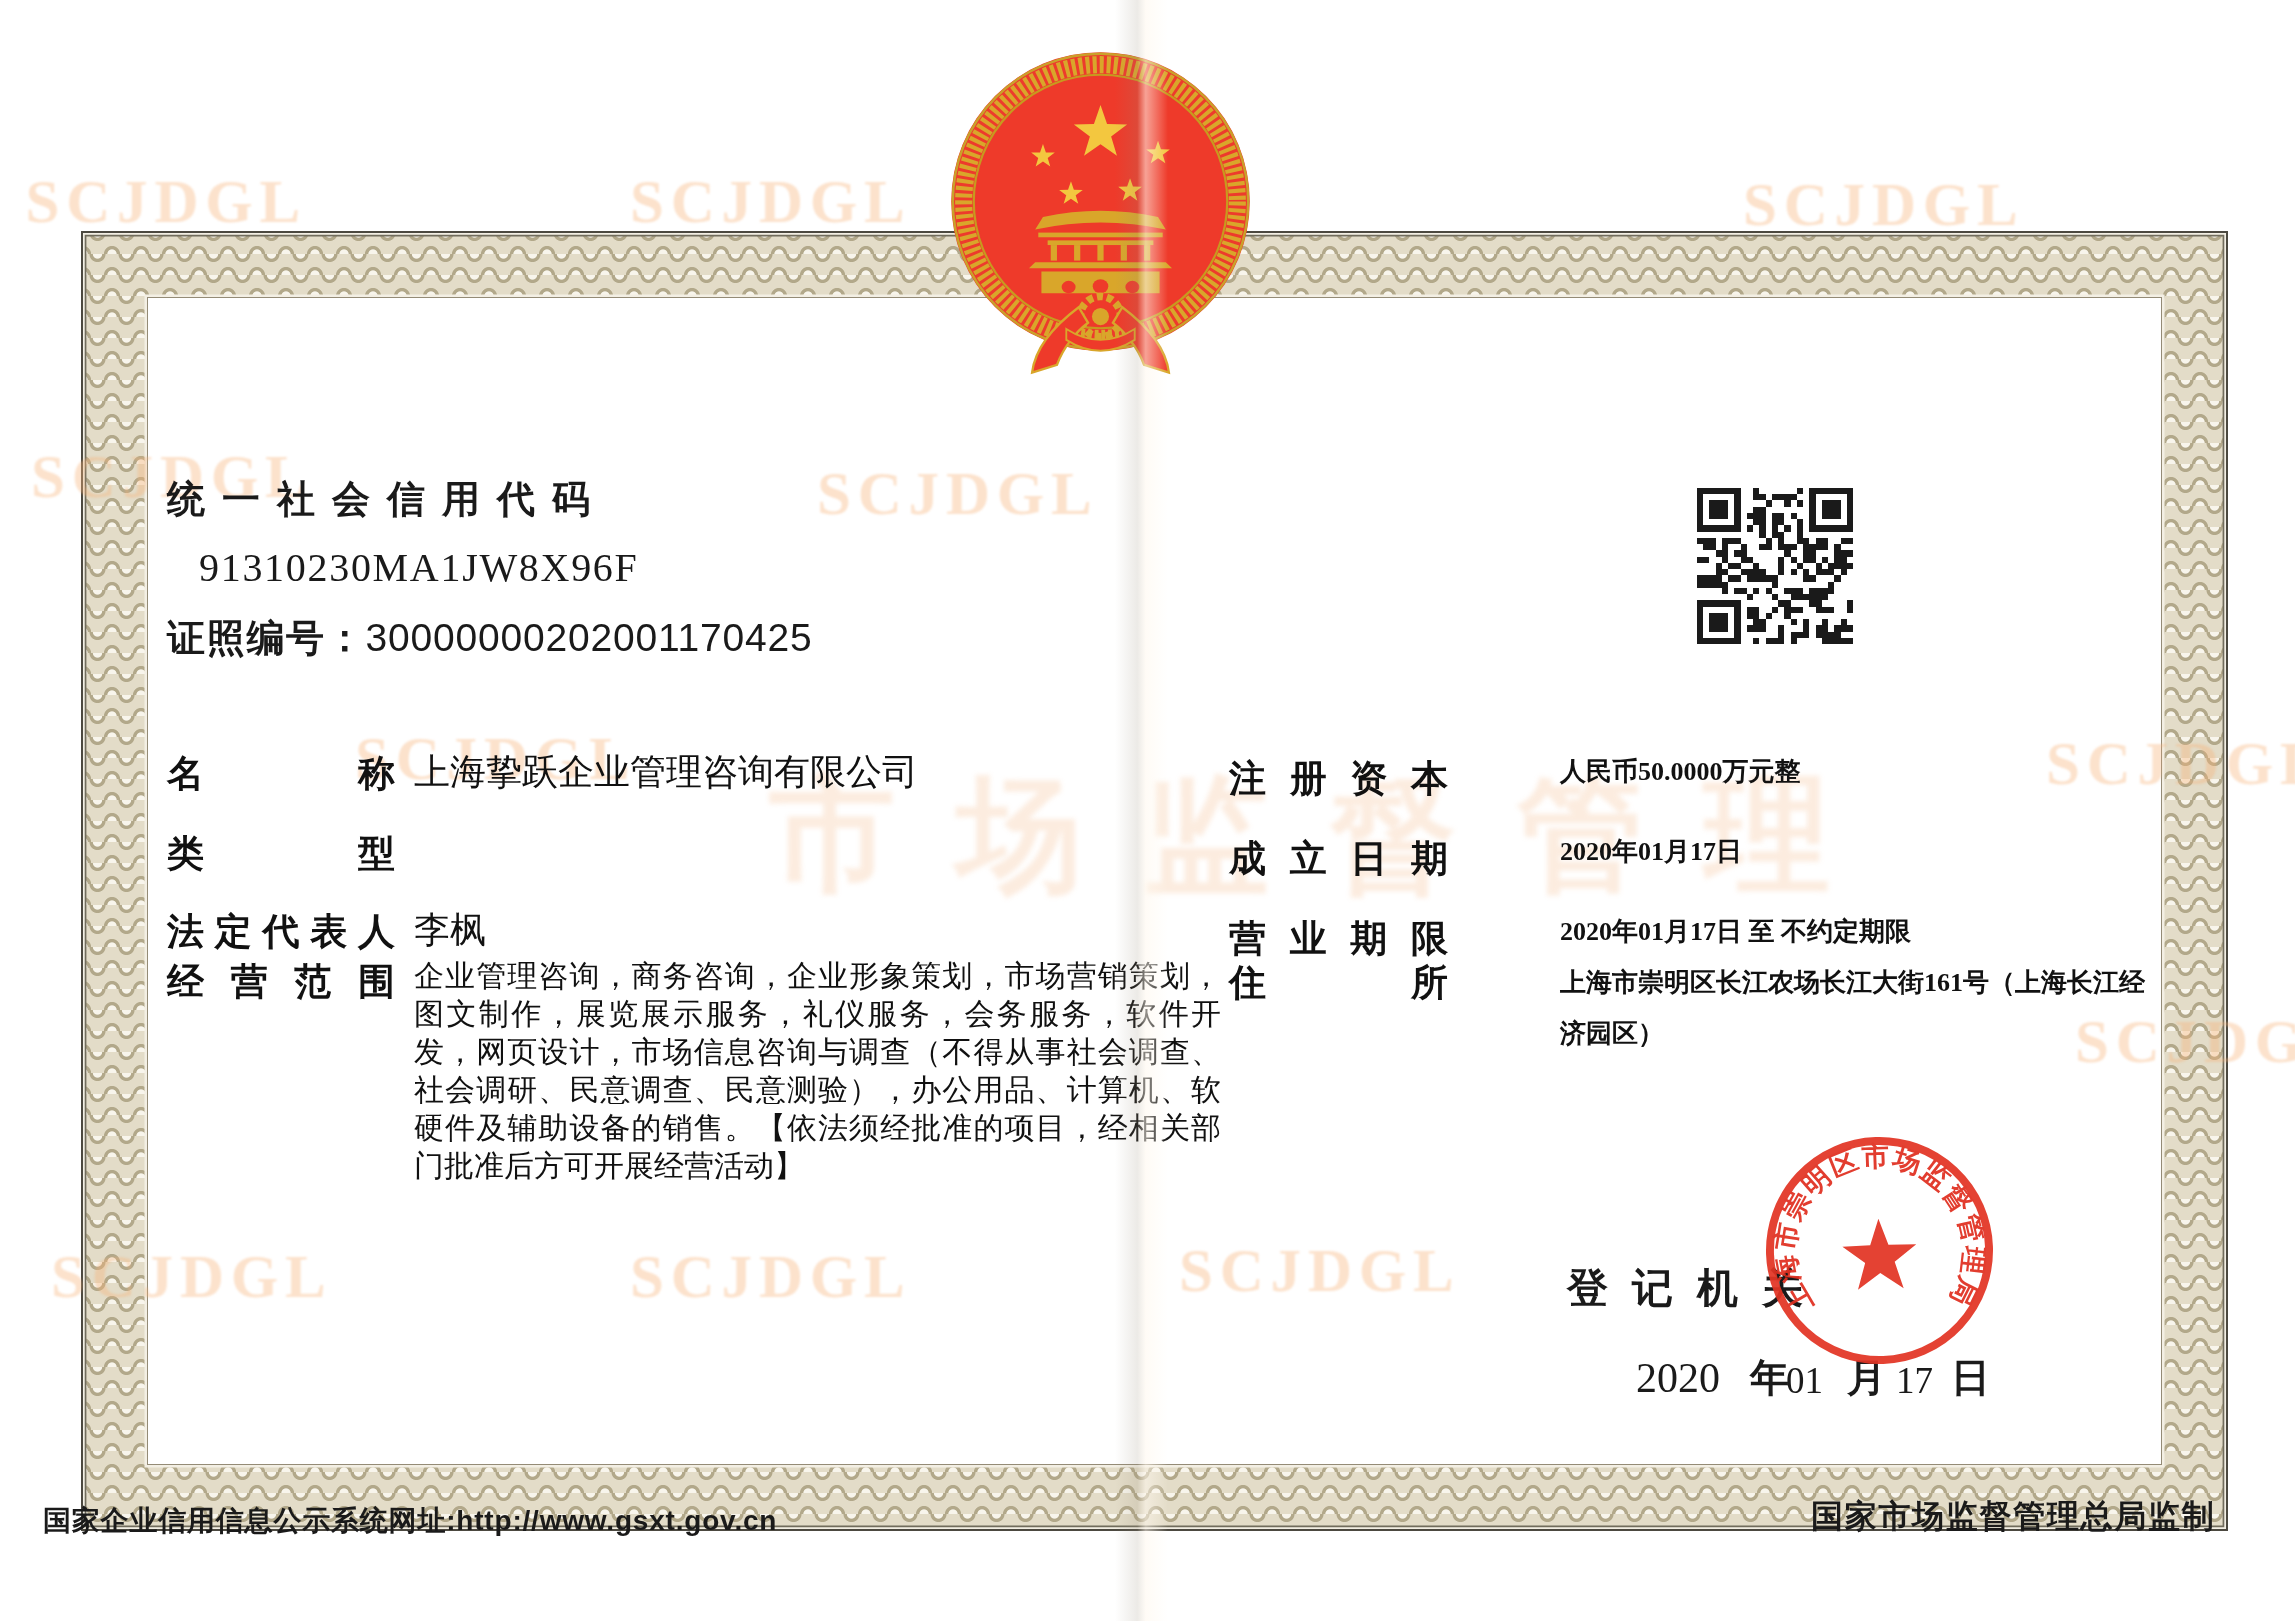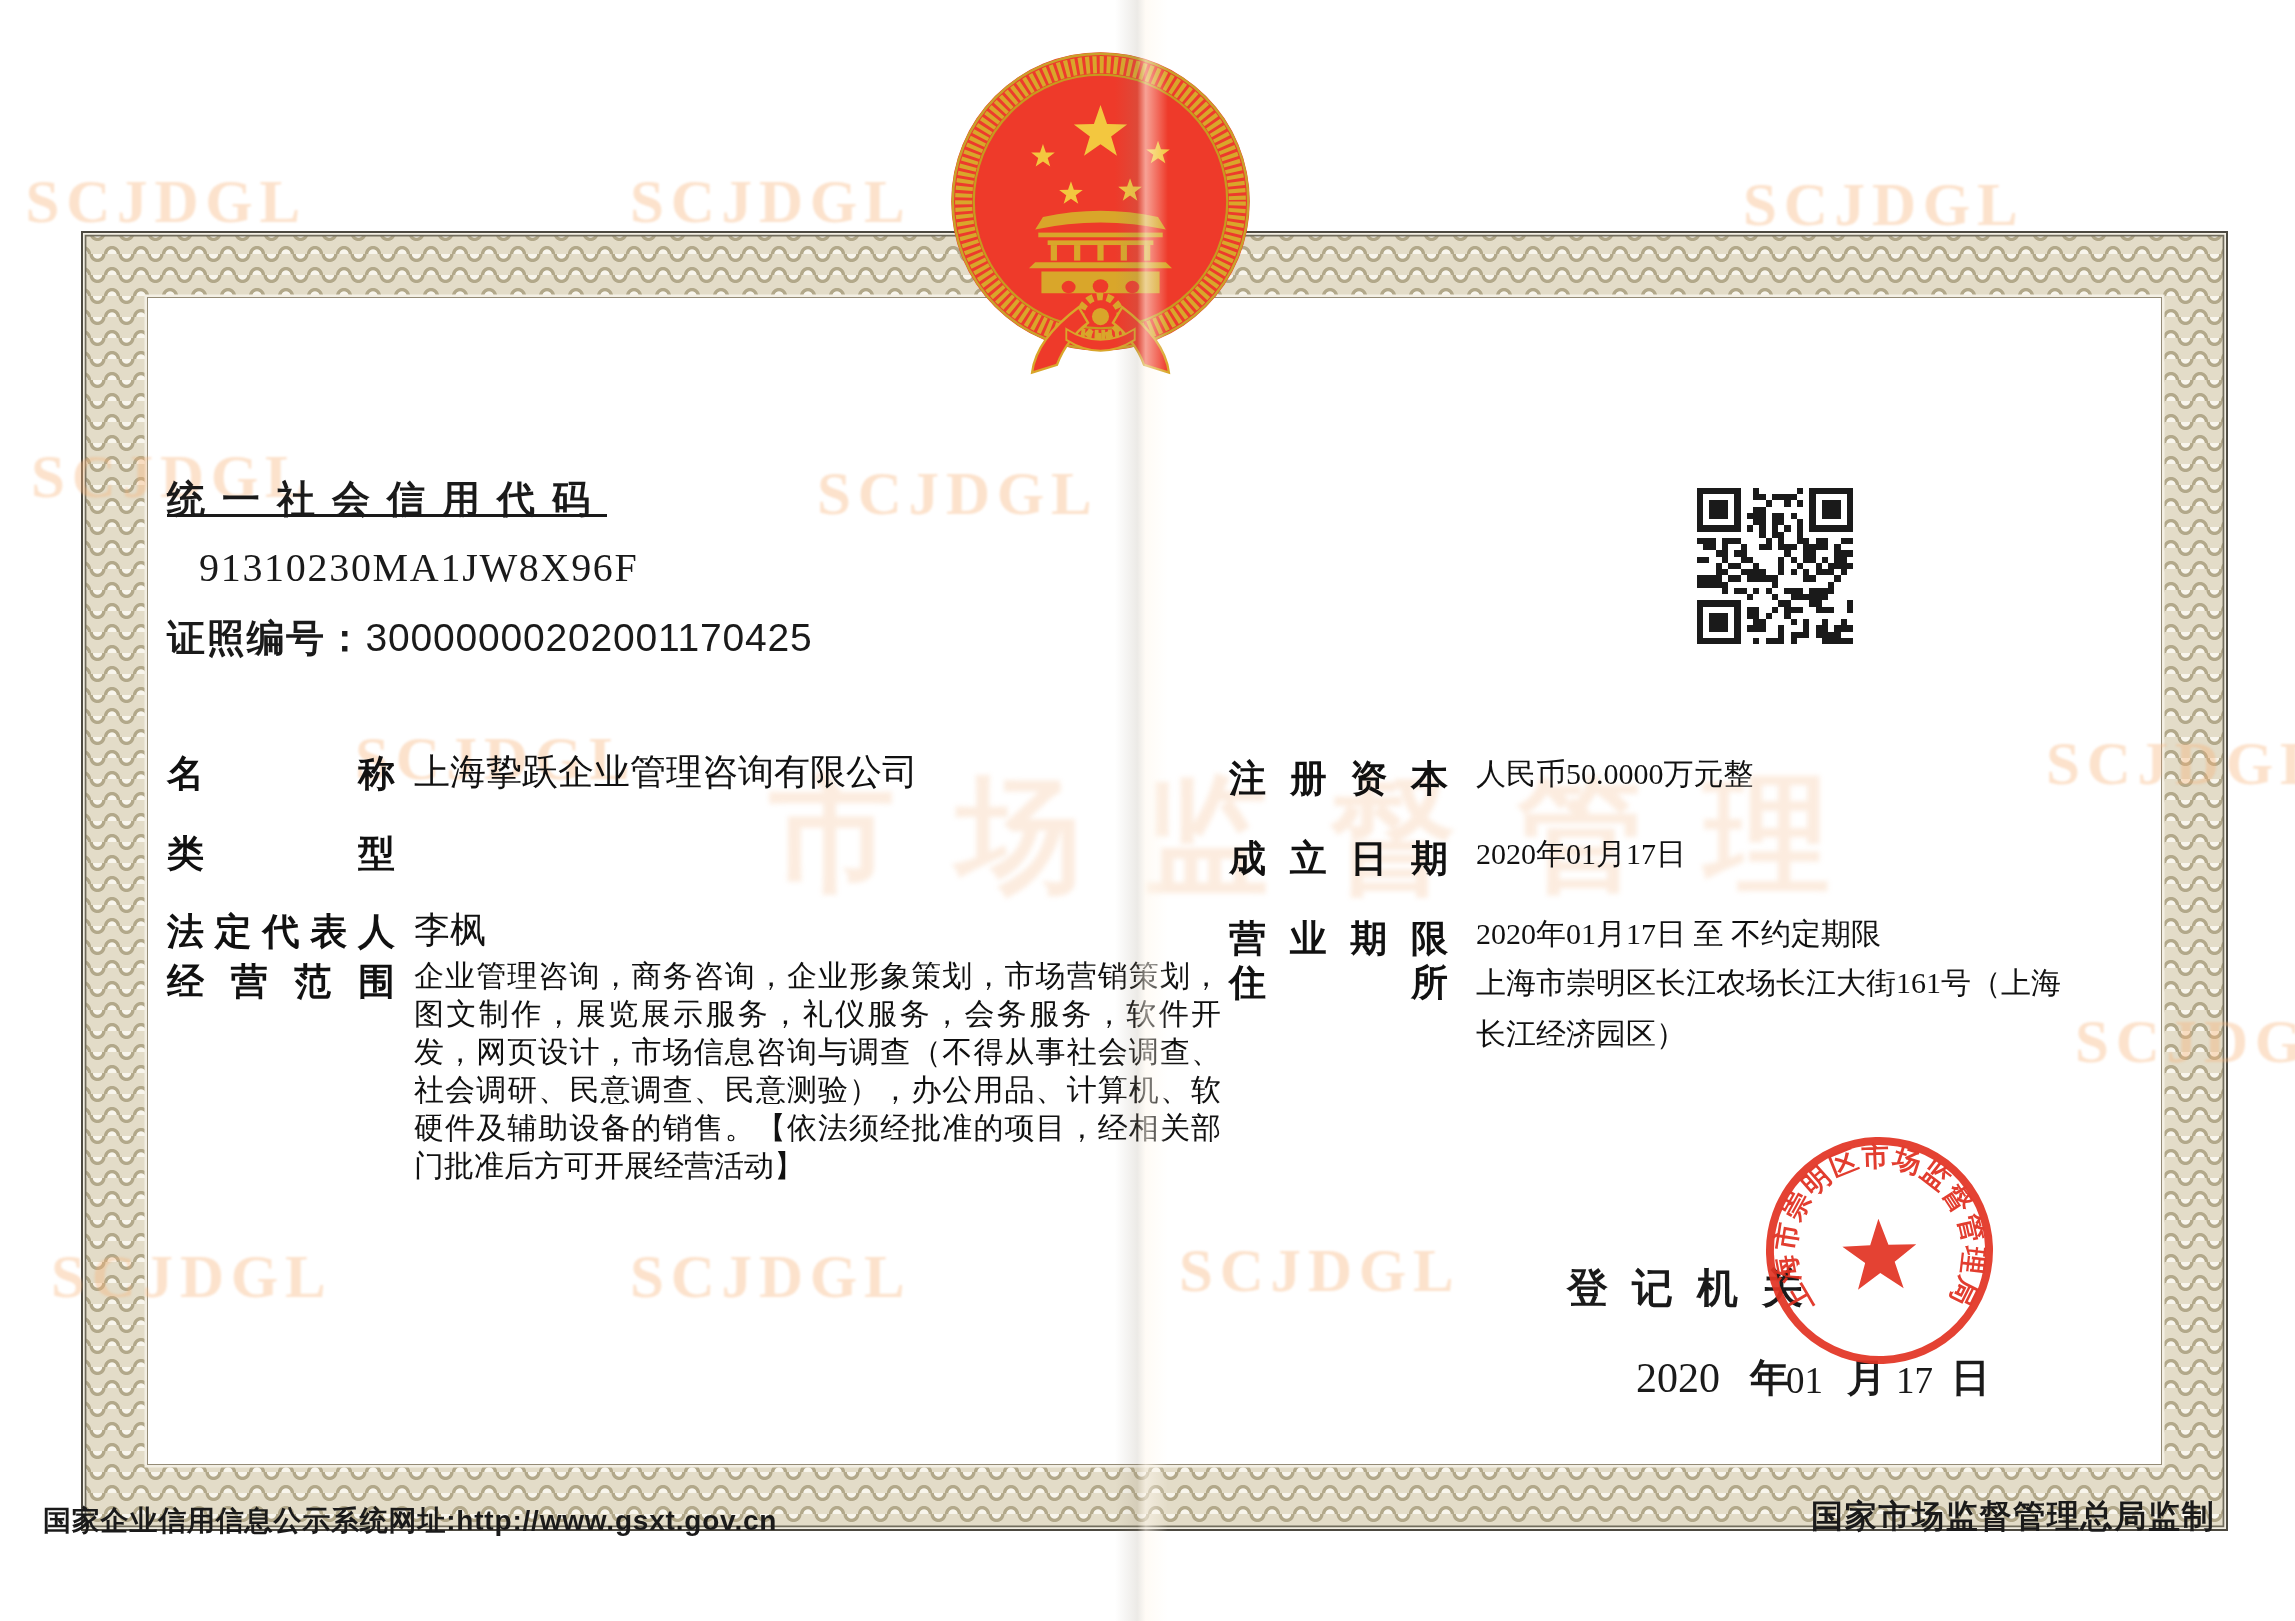--- a/index.html
+++ b/index.html
@@ -25,21 +25,21 @@
       filter:blur(1.3px);white-space:nowrap;}
   .wm-center{position:absolute;left:769px;top:752px;font-size:126px;letter-spacing:61px;
       font-weight:bold;color:rgba(240,145,65,0.17);filter:blur(2.5px);white-space:nowrap;
       font-family:"Liberation Sans",sans-serif;}
 
   .fold{position:absolute;left:1115px;top:0;width:53px;height:1622px;
         background:linear-gradient(90deg,rgba(120,110,95,0) 0%,rgba(150,140,120,0.18) 42%,
                    rgba(255,248,238,0.55) 58%,rgba(120,110,95,0) 100%);}
 
   
-  .credit-label{position:absolute;left:167px;top:474px;font-size:38px;font-weight:bold;letter-spacing:17px;text-decoration:underline;}
+  .credit-label{position:absolute;left:167px;top:474px;font-size:38px;font-weight:bold;letter-spacing:17px;}
   .credit-value{position:absolute;left:167px;top:544px;font-size:40px;font-family:"Liberation Serif",serif;letter-spacing:1.7px;margin-left:32px;}
   .license-row{position:absolute;left:167px;top:613px;font-size:38px;white-space:nowrap;}
   .license-row .lab{font-weight:bold;letter-spacing:1.7px;}
   .license-row .num{font-family:Liberation Sans, sans-serif;font-size:39px;letter-spacing:0.8px;}
 
   .license-title{position:absolute;left:695px;top:428px;font-size:173px;font-weight:bold;
       letter-spacing:44px;white-space:nowrap;line-height:1.1;
       background:linear-gradient(100deg,#8f6f10 8%,#c9a126 38%,#a5831a 62%,#8a690e 90%);
       -webkit-background-clip:text;background-clip:text;color:transparent;
       text-shadow:none;font-family:"Liberation Sans",sans-serif;}
@@ -48,21 +48,21 @@
   .qr-box{position:absolute;left:1697px;top:488px;width:156px;height:156px;}
   .qr-caption{position:absolute;left:1879px;top:493px;width:231px;font-size:23px;line-height:31px;
       font-weight:bold;color:#2b2a27;text-align:justify;}
 
   
   .lbl{position:absolute;font-size:37px;font-weight:bold;text-align:justify;text-align-last:justify;color:#111;}
   .lbl-l{left:167px;width:228px;}
   .lbl-r{left:1229px;width:219px;}
   .val{position:absolute;font-family:"Liberation Serif",serif;color:#111;}
   .val-l{left:414px;font-size:36px;}
-  .val-r{left:1476px;font-size:30px;}
+  .val-r{left:1560px;font-size:26px;font-weight:bold;}
   .val-scope{font-size:30px;line-height:38px;width:807px;text-align:justify;}
   .val-addr{width:586px;line-height:51px;}
 
   
   .reg-label{position:absolute;left:1567px;top:1261px;font-size:41px;font-weight:bold;letter-spacing:24px;white-space:nowrap;}
   .seal{position:absolute;left:1747px;top:1118px;width:265px;height:265px;transform:rotate(-2deg);opacity:0.93;}
   .date-part{position:absolute;white-space:nowrap;}
   .d-num{font-family:"Liberation Serif",serif;font-size:42px;}
   .d-num-s{font-family:"Liberation Serif",serif;font-size:37px;}
   .d-unit{font-family:"Liberation Sans",sans-serif;font-weight:bold;font-size:39px;}

